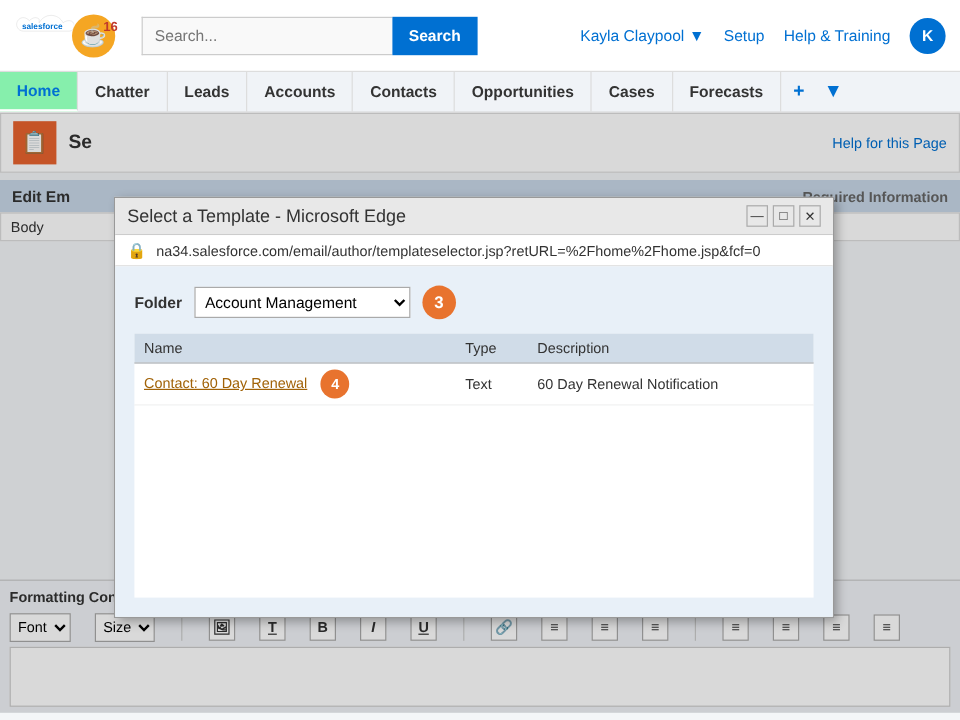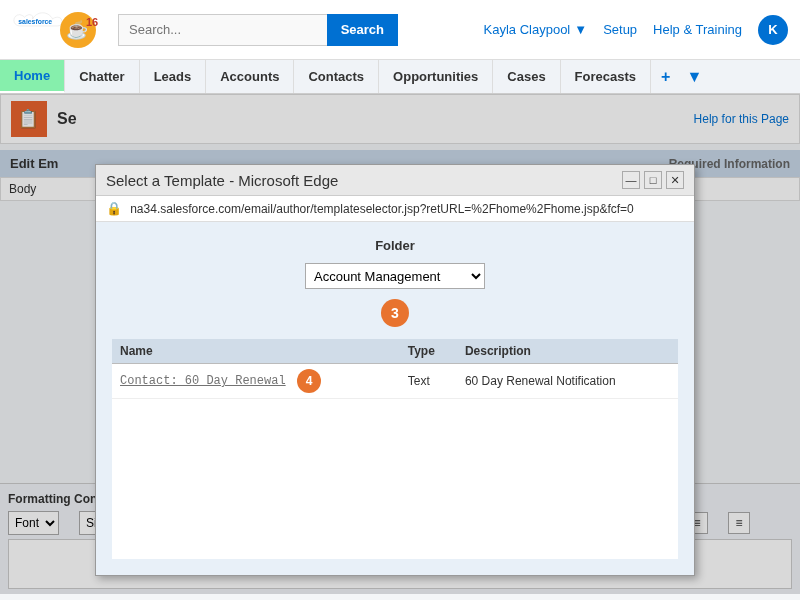--- a/index.html
+++ b/index.html
@@ -205,21 +205,20 @@
     .url-text { font-size: 12px; color: #333; flex: 1; overflow: hidden; text-overflow: ellipsis; white-space: nowrap; }
     .modal-body {
       background: #e8f0f8;
       padding: 16px;
     }
     .folder-row {
       display: flex;
       align-items: center;
       gap: 10px;
       margin-bottom: 12px;
-      flex-direction: column;
     }
     .folder-label { font-size: 13px; color: #333; font-weight: bold; }
     .folder-select {
       height: 26px;
       font-size: 13px;
       border: 1px solid #aaa;
       background: white;
       padding: 0 4px;
       min-width: 180px;
     }
@@ -233,36 +232,35 @@
     
     .template-table {
       width: 100%;
       border-collapse: collapse;
       background: white;
     }
     .template-table th {
       background: #d0dce8;
       padding: 5px 8px;
       font-size: 12px;
-      font-weight: bold;
+      font-weight: normal;
       color: #333;
       text-align: left;
       border-bottom: 1px solid #bbb;
     }
     .template-table td {
       padding: 5px 8px;
       font-size: 12px;
       color: #333;
       border-bottom: 1px solid #eee;
     }
     .template-name-link {
-      color: #737373;
+      color: #a16207;
       text-decoration: underline;
       cursor: pointer;
-      font-family: Liberation Mono, monospace;
     }
     .row-badge {
       width: 24px; height: 24px; border-radius: 50%;
       background: #e8732e; color: white;
       display: flex; align-items: center; justify-content: center;
       font-size: 12px; font-weight: bold;
       display: inline-flex; margin-left: 8px; vertical-align: middle;
     }
     .modal-empty-space {
       height: 160px;

